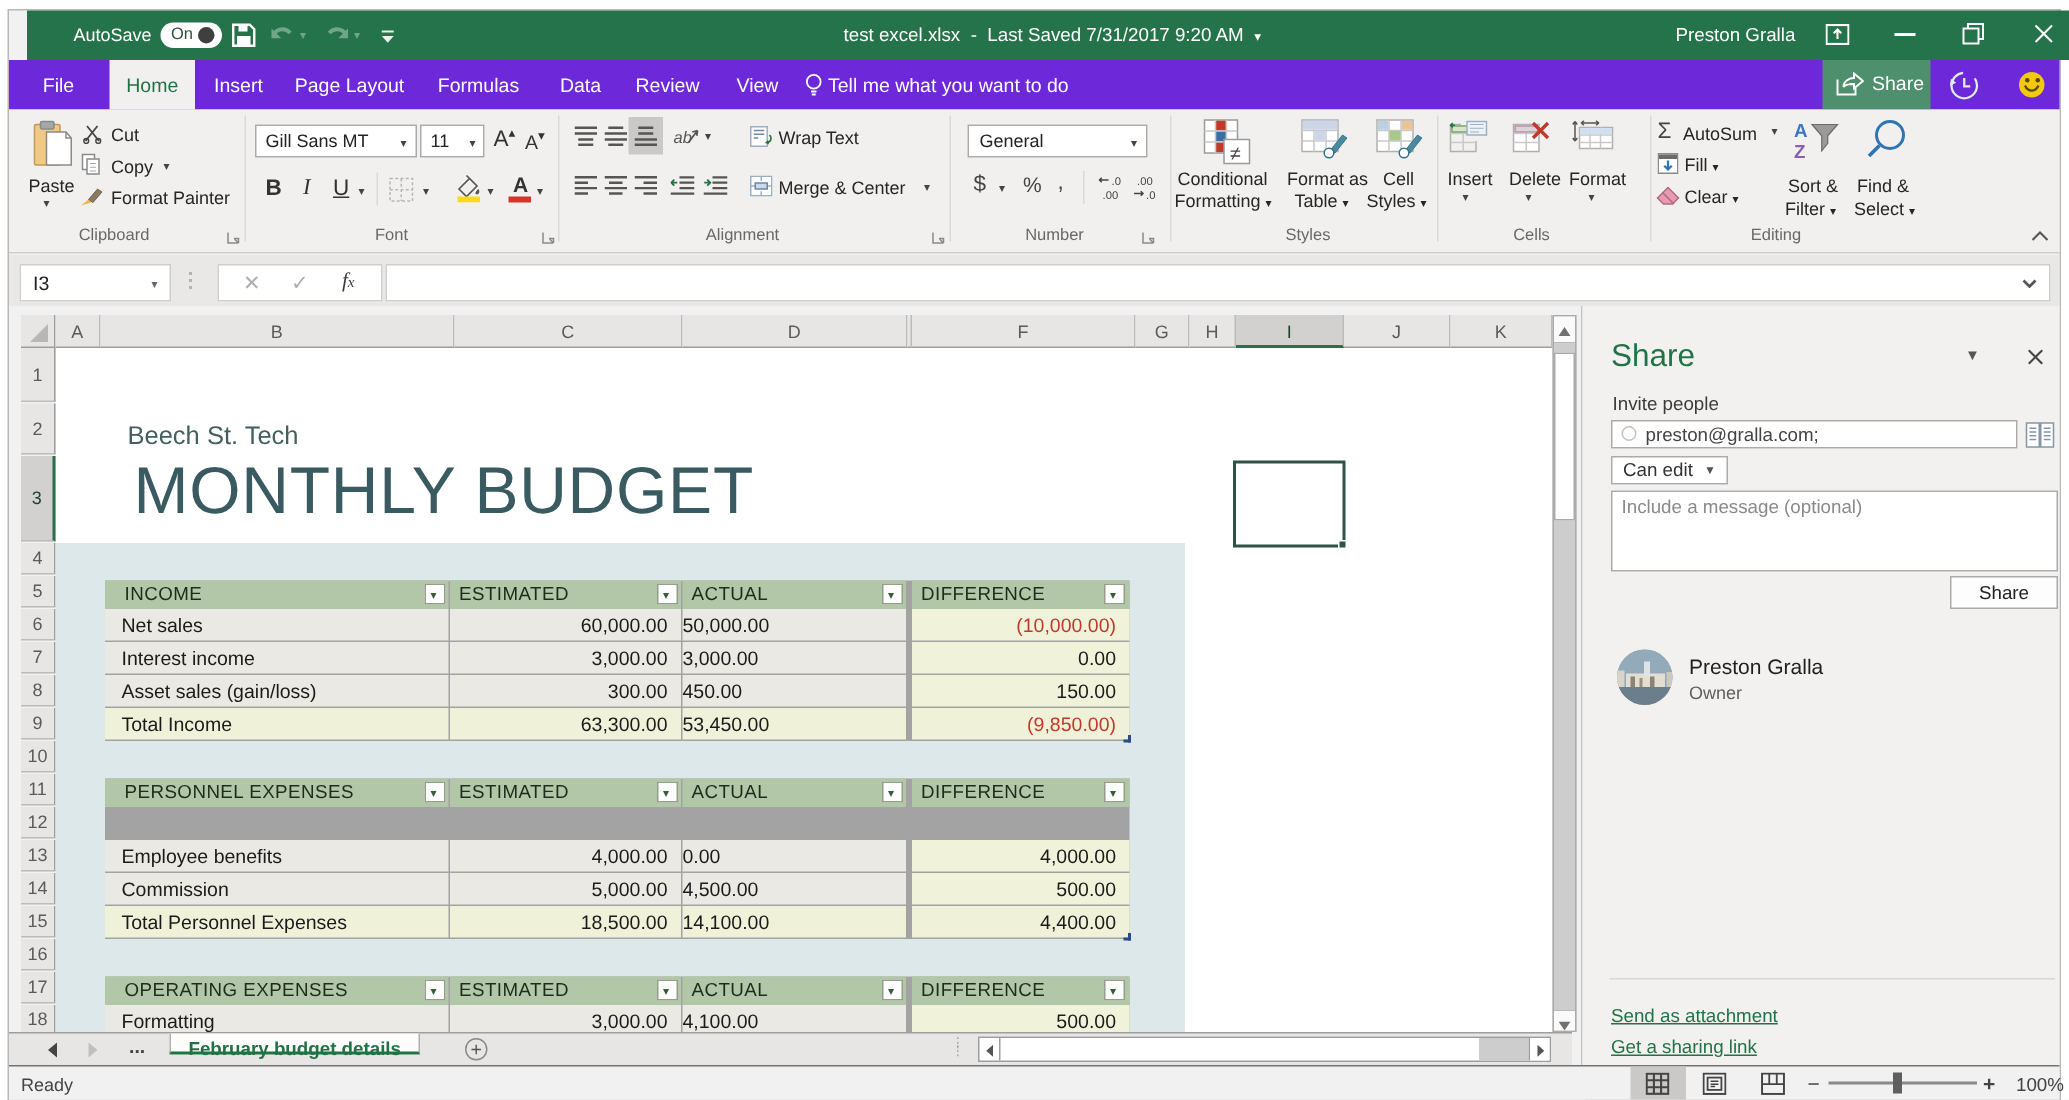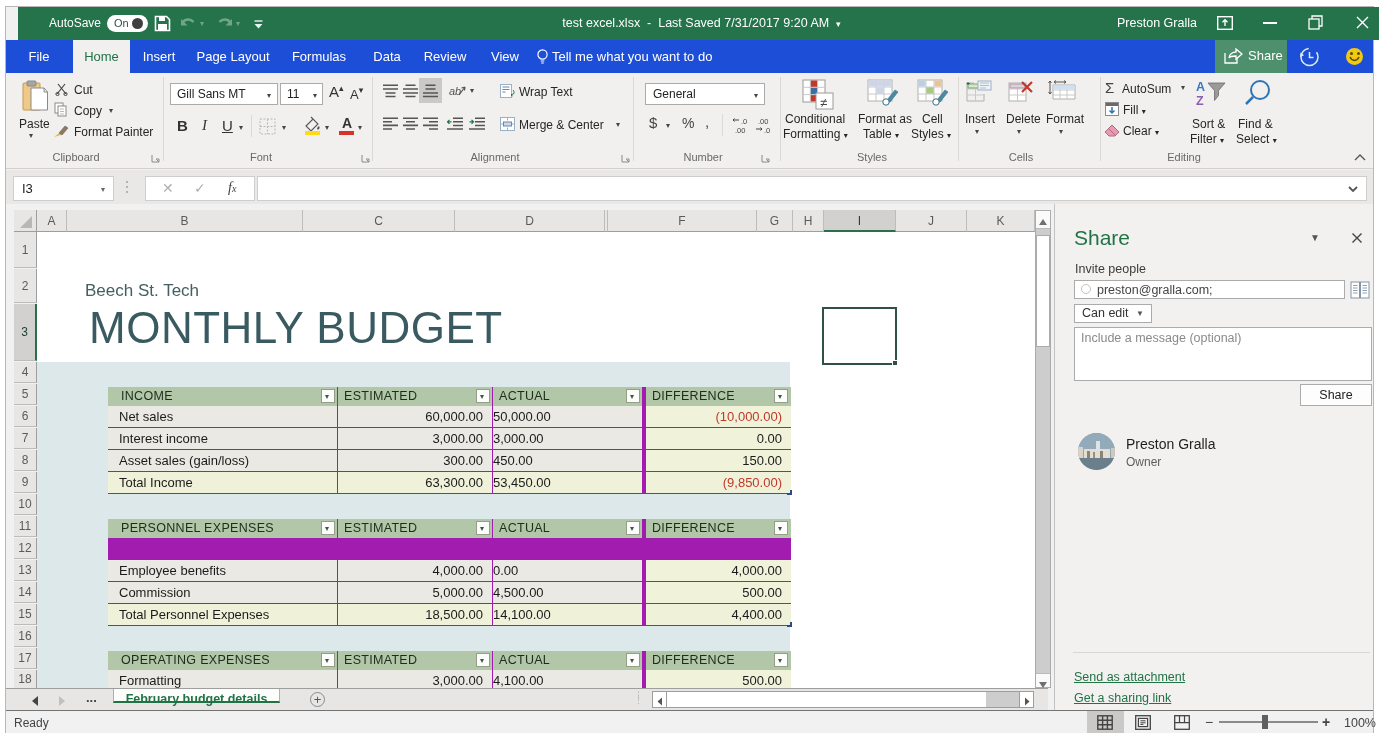--- a/index.html
+++ b/index.html
@@ -1,37 +1,37 @@
 <!DOCTYPE html>
 <html><head>
 <meta charset="utf-8">
 <style>
 * { margin:0; padding:0; box-sizing:border-box; }
 html,body { width:1379px; height:733px; background:#fff; font-family:"Liberation Sans", sans-serif; overflow:hidden; }
 #win { position:absolute; left:6px; top:7px; width:1367px; height:726px; background:#f1f1f1; box-shadow:0 0 0 1px rgba(0,0,0,0.28); }
 .abs { position:absolute; }
 
 #titlebar { position:absolute; left:12px; top:0; width:100%; height:33px; background:#24734a; color:#fff; font-size:13px; }
-#tabrow { position:absolute; left:0; top:33px; width:100%; height:33px; background:#1d4ed8; color:#fff; font-size:13px; }
+#tabrow { position:absolute; left:0; top:33px; width:100%; height:33px; background:#6d28d9; color:#fff; font-size:13px; }
 .ttab { position:absolute; top:0; height:33px; line-height:33px; text-align:center; color:#fff; }
 
 #ribbon { position:absolute; left:0; top:66px; width:100%; height:96px; background:#f1f0ef; border-bottom:1px solid #d2cfcc; }
 .gsep { position:absolute; top:4px; height:84px; width:1px; background:#dbd9d6; }
 .glabel { position:absolute; top:78px; height:14px; font-size:11px; color:#6a6866; text-align:center; }
 .launch { position:absolute; top:81px; width:9px; height:9px; }
 .rbtxt { font-size:12px; color:#262626; }
 
 #fbar { position:absolute; left:0; top:163px; width:100%; height:34px; background:#e9e8e7; }
 
 #gridwrap { position:absolute; left:0; top:197px; width:1051px; height:529px; background:#f1f1f1; }
 
 .colhdr { position:absolute; top:6px; height:22px; background:#e7e6e5; border-right:1px solid #bcbcbc; border-bottom:1px solid #9e9e9e; color:#5b5b5b; font-size:12px; text-align:center; line-height:22px; }
 .rowhdr { position:absolute; left:8px; width:23px; background:#e7e6e5; border-bottom:1px solid #bcbcbc; border-right:1px solid #9e9e9e; color:#5b5b5b; font-size:12px; text-align:center; }
 
-.tbl { background:#a21caf;margin-left:38px; }
+.tbl { background:#a3a3a3; }
 .tbl .th { position:absolute; top:0; height:19px; background:#b2c6a8; color:#1e2d1b; font-size:12.5px; padding:2px 0 0 6px; letter-spacing:0.3px; }
 .fb { position:absolute; top:2px; width:14px; height:14px; background:#fdfdfd; border:1px solid #949e88; }
 .fb::after { content:"▾"; position:absolute; left:3px; top:2px; font-size:8px; color:#3a5a3a; }
 .tr { position:absolute; left:0; width:683px; height:22px; }
 .tr > div { position:absolute; top:0; height:21px; font-size:13px; color:#1b1b1b; padding-top:3px; }
 .tr .c1 { left:0; width:229px; background:#ebe9e3; padding-left:11px; }
 .tr .c2 { left:230px; width:154px; background:#ebe9e3; text-align:right; padding-right:9px; }
 .tr .c3 { left:385px; width:149px; background:#ebe9e3; text-align:left; padding-right:9px; }
 .tr .c4 { left:538px; width:145px; background:#f1f2da; text-align:right; padding-right:9px; }
 .tr.tot .c1, .tr.tot .c2, .tr.tot .c3, .tr.tot .c4 { background:#eff1d9; }

